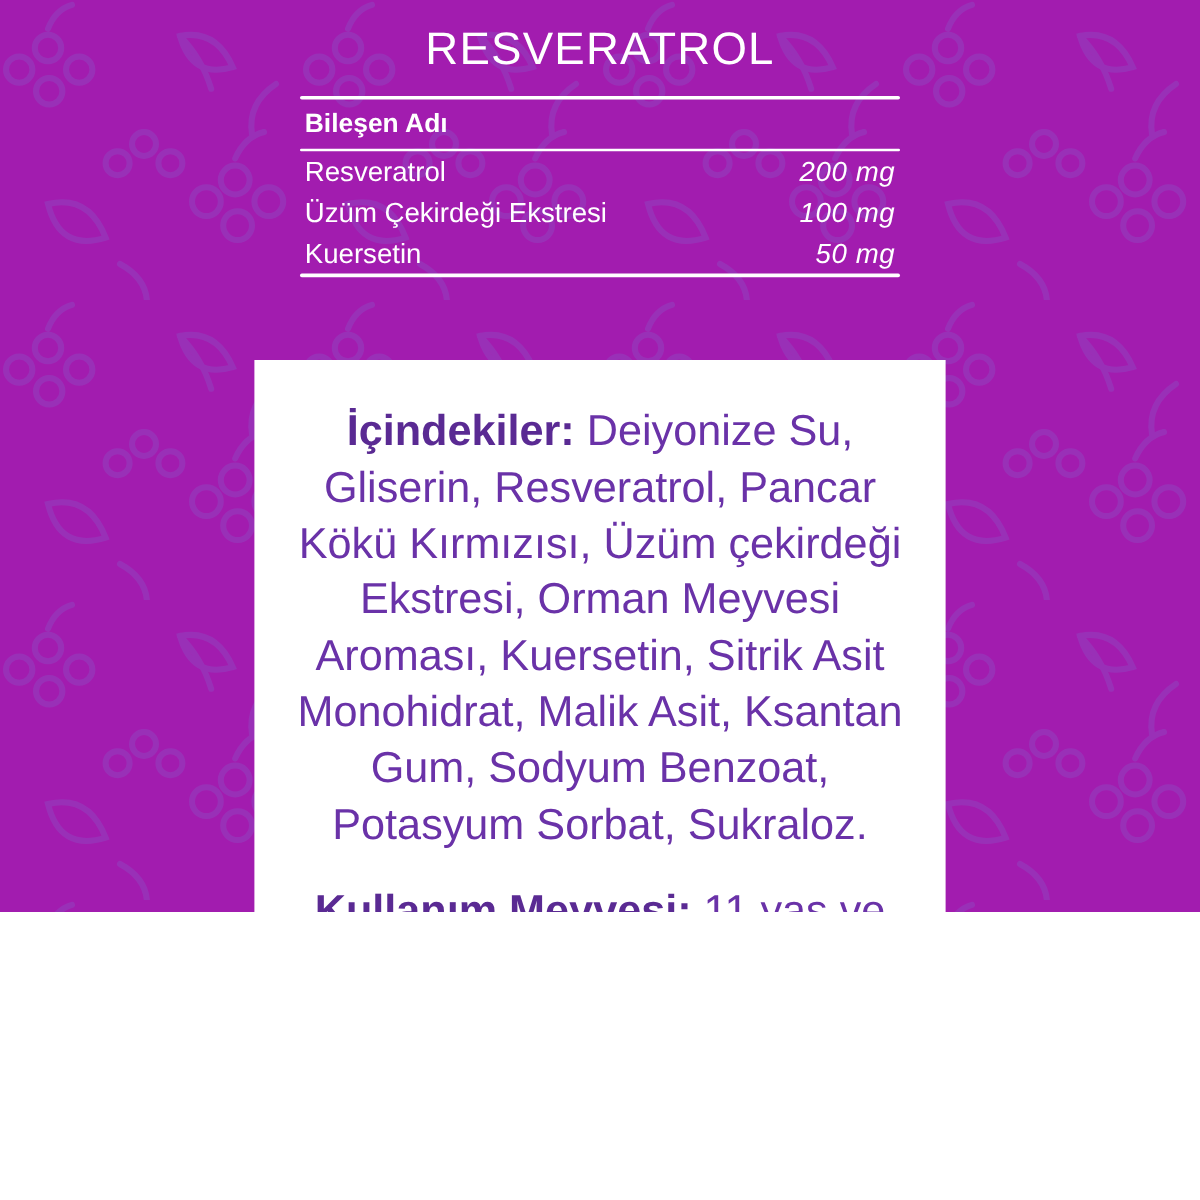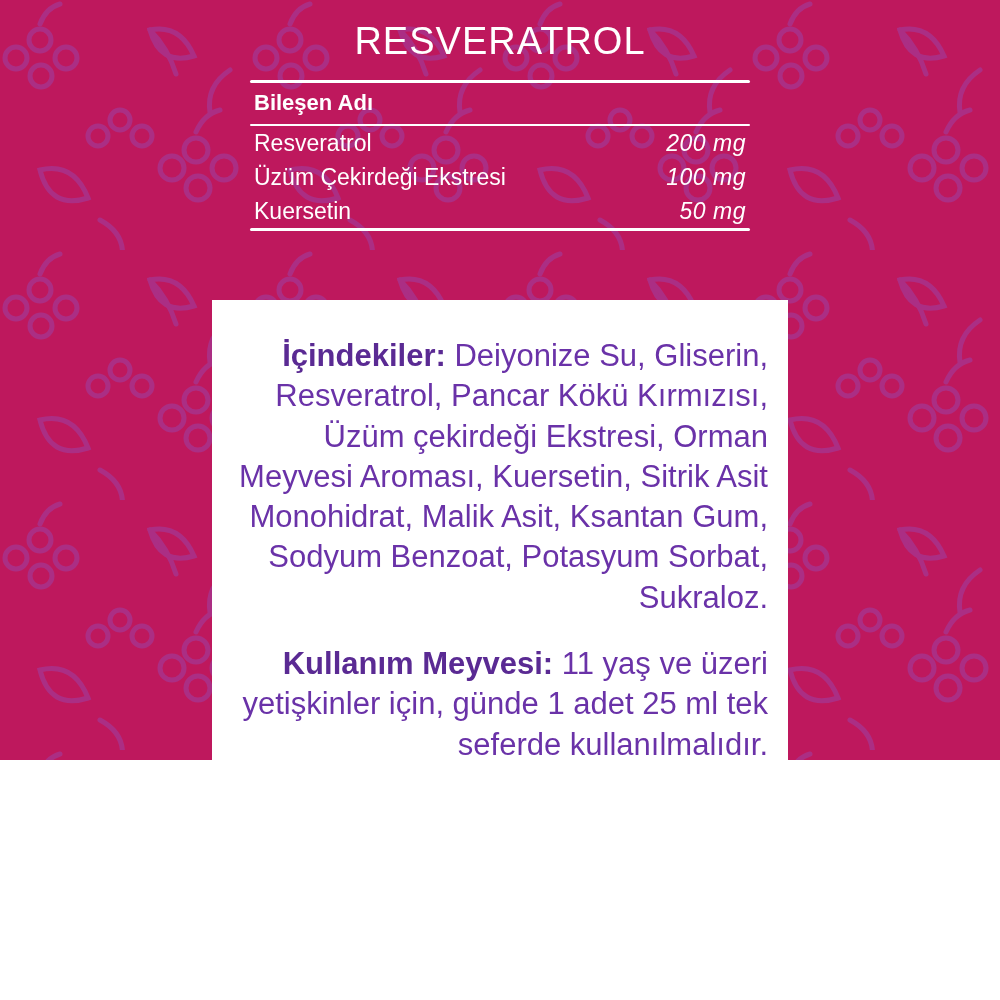--- a/index.html
+++ b/index.html
@@ -11,21 +11,21 @@
     height: 1000px;
     background: #ffffff;
     font-family: "DejaVu Sans", sans-serif;
     overflow: hidden;
   }
 
   .label {
     position: relative;
     width: 1000px;
     height: 760px;
-    background: #be185d;
+    background: #a21caf;
     overflow: hidden;
   }
 
   
   .pattern {
     position: absolute;
     inset: 0;
     opacity: 0.38;
     pointer-events: none;
   }
@@ -53,27 +53,26 @@
   }
   .facts .rule {
     height: 3px;
     background: #ffffff;
     border-radius: 2px;
   }
   .facts .rule.thin { height: 2px; }
 
   .facts-head {
     display: flex;
-    justify-content: flex-end;
+    justify-content: flex-start;
     align-items: baseline;
     padding: 7px 4px 8px 4px;
     font-size: 22px;
     font-family: "Liberation Sans", sans-serif;
     font-weight: bold;
-    flex-direction: column;
   }
   .facts-row {
     display: flex;
     justify-content: space-between;
     align-items: baseline;
     padding: 4px 4px 3px 4px;
     font-size: 23px;
     font-family: "Liberation Sans", sans-serif;
   }
   .facts-row .amt { letter-spacing: 0.5px; font-style: italic; }
@@ -86,25 +85,25 @@
     width: 576px;
     bottom: 0;
     background: #ffffff;
     color: #5b2d91;
     box-sizing: border-box;
     padding: 36px 20px 10px 20px;
     text-align: center;
   }
   .para {
     font-family: "Liberation Sans", sans-serif;
-    font-size: 31px;
+    font-size: 36px;
     line-height: 1.3;
     color: #6a32a8;
     margin: 0 0 26px 0;
-    text-align: right;
+    text-align: center;
   }
   .para .lead {
     font-weight: bold;
     color: #5a2a93;
   }
   .para.usage { margin-bottom: 30px; }
   .para.warn { margin-bottom: 0; }
 </style>
 </head>
 <body>

